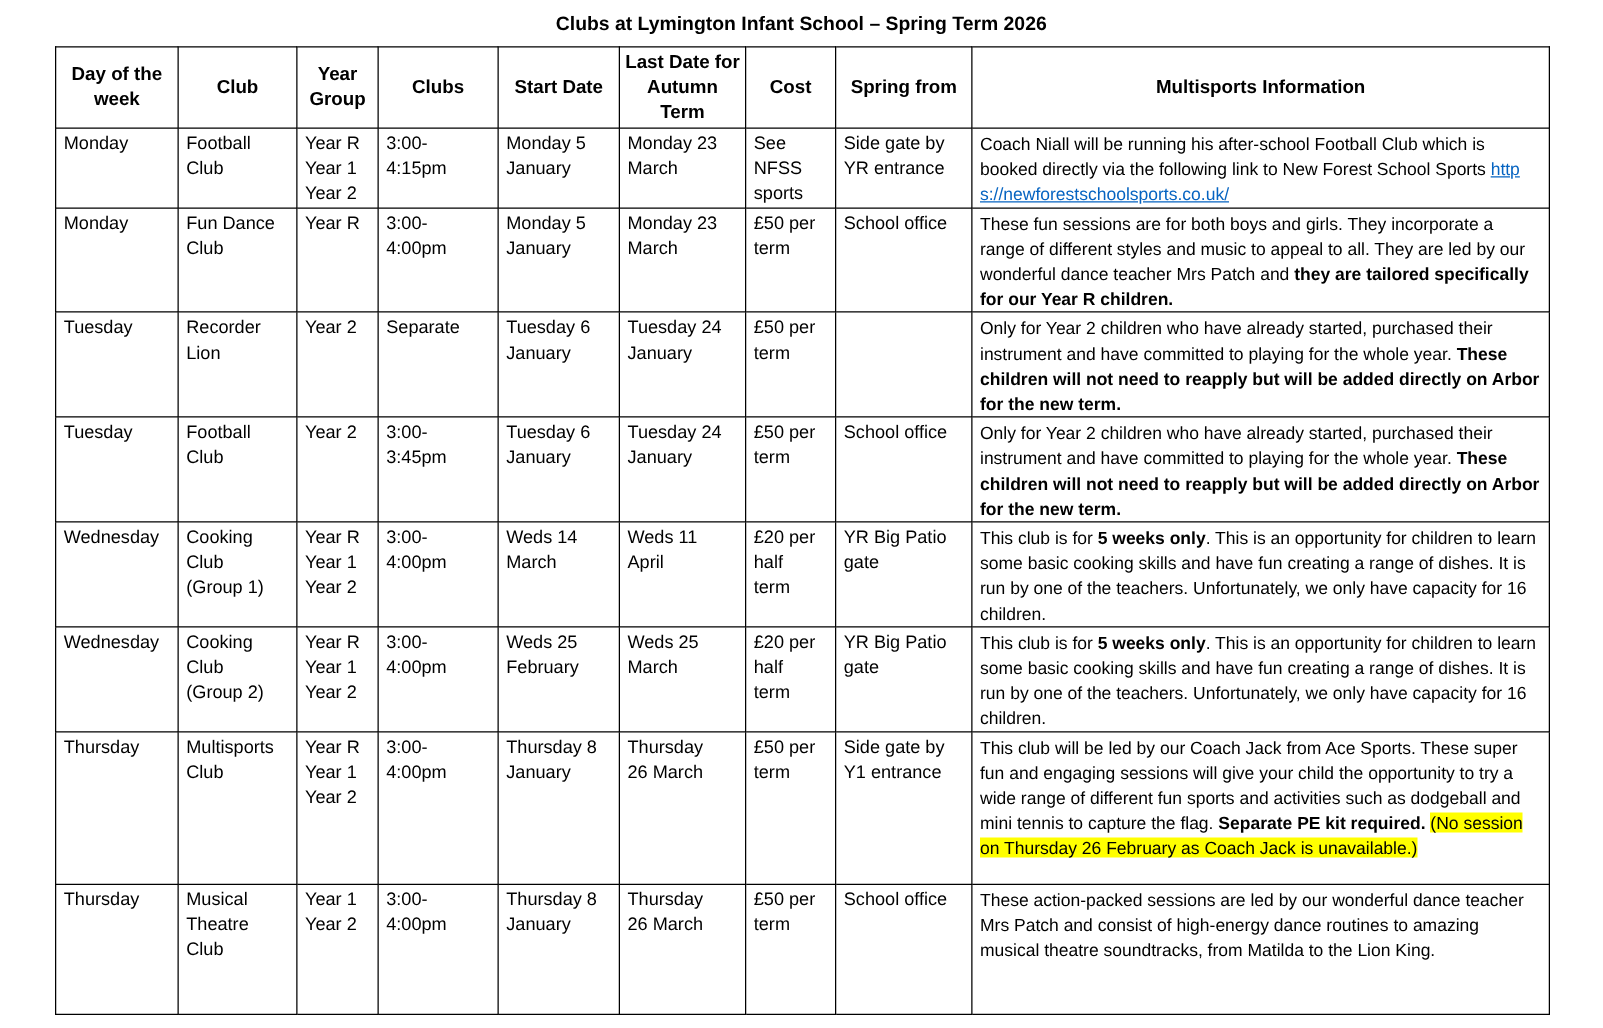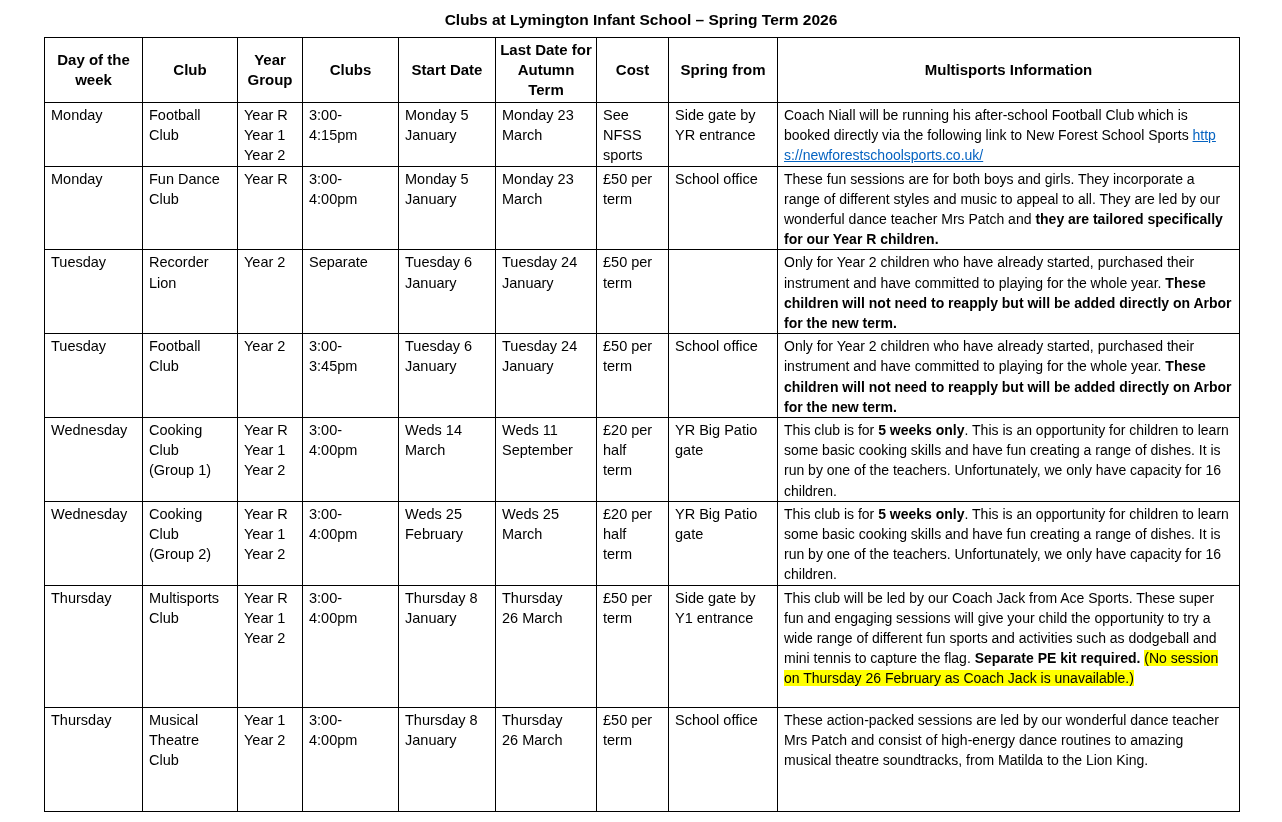--- a/index.html
+++ b/index.html
@@ -172,21 +172,21 @@
 Club
 (Group 1)</td>
       <td>Year R
 Year 1
 Year 2</td>
       <td>3:00-
 4:00pm</td>
       <td>Weds 14
 March</td>
       <td>Weds 11
-September</td>
+April</td>
       <td>£20 per
 half
 term</td>
       <td>YR Big Patio
 gate</td>
       <td class="info"><span>This club is for </span><span class="bold">5 weeks only</span><span>.  This is an opportunity for children to learn some basic cooking skills and have fun creating a range of dishes.  It is run by one of the teachers.  Unfortunately, we only have capacity for 16 children.</span></td>
     </tr>
     <tr class="r6">
       <td>Wednesday</td>
       <td>Cooking

